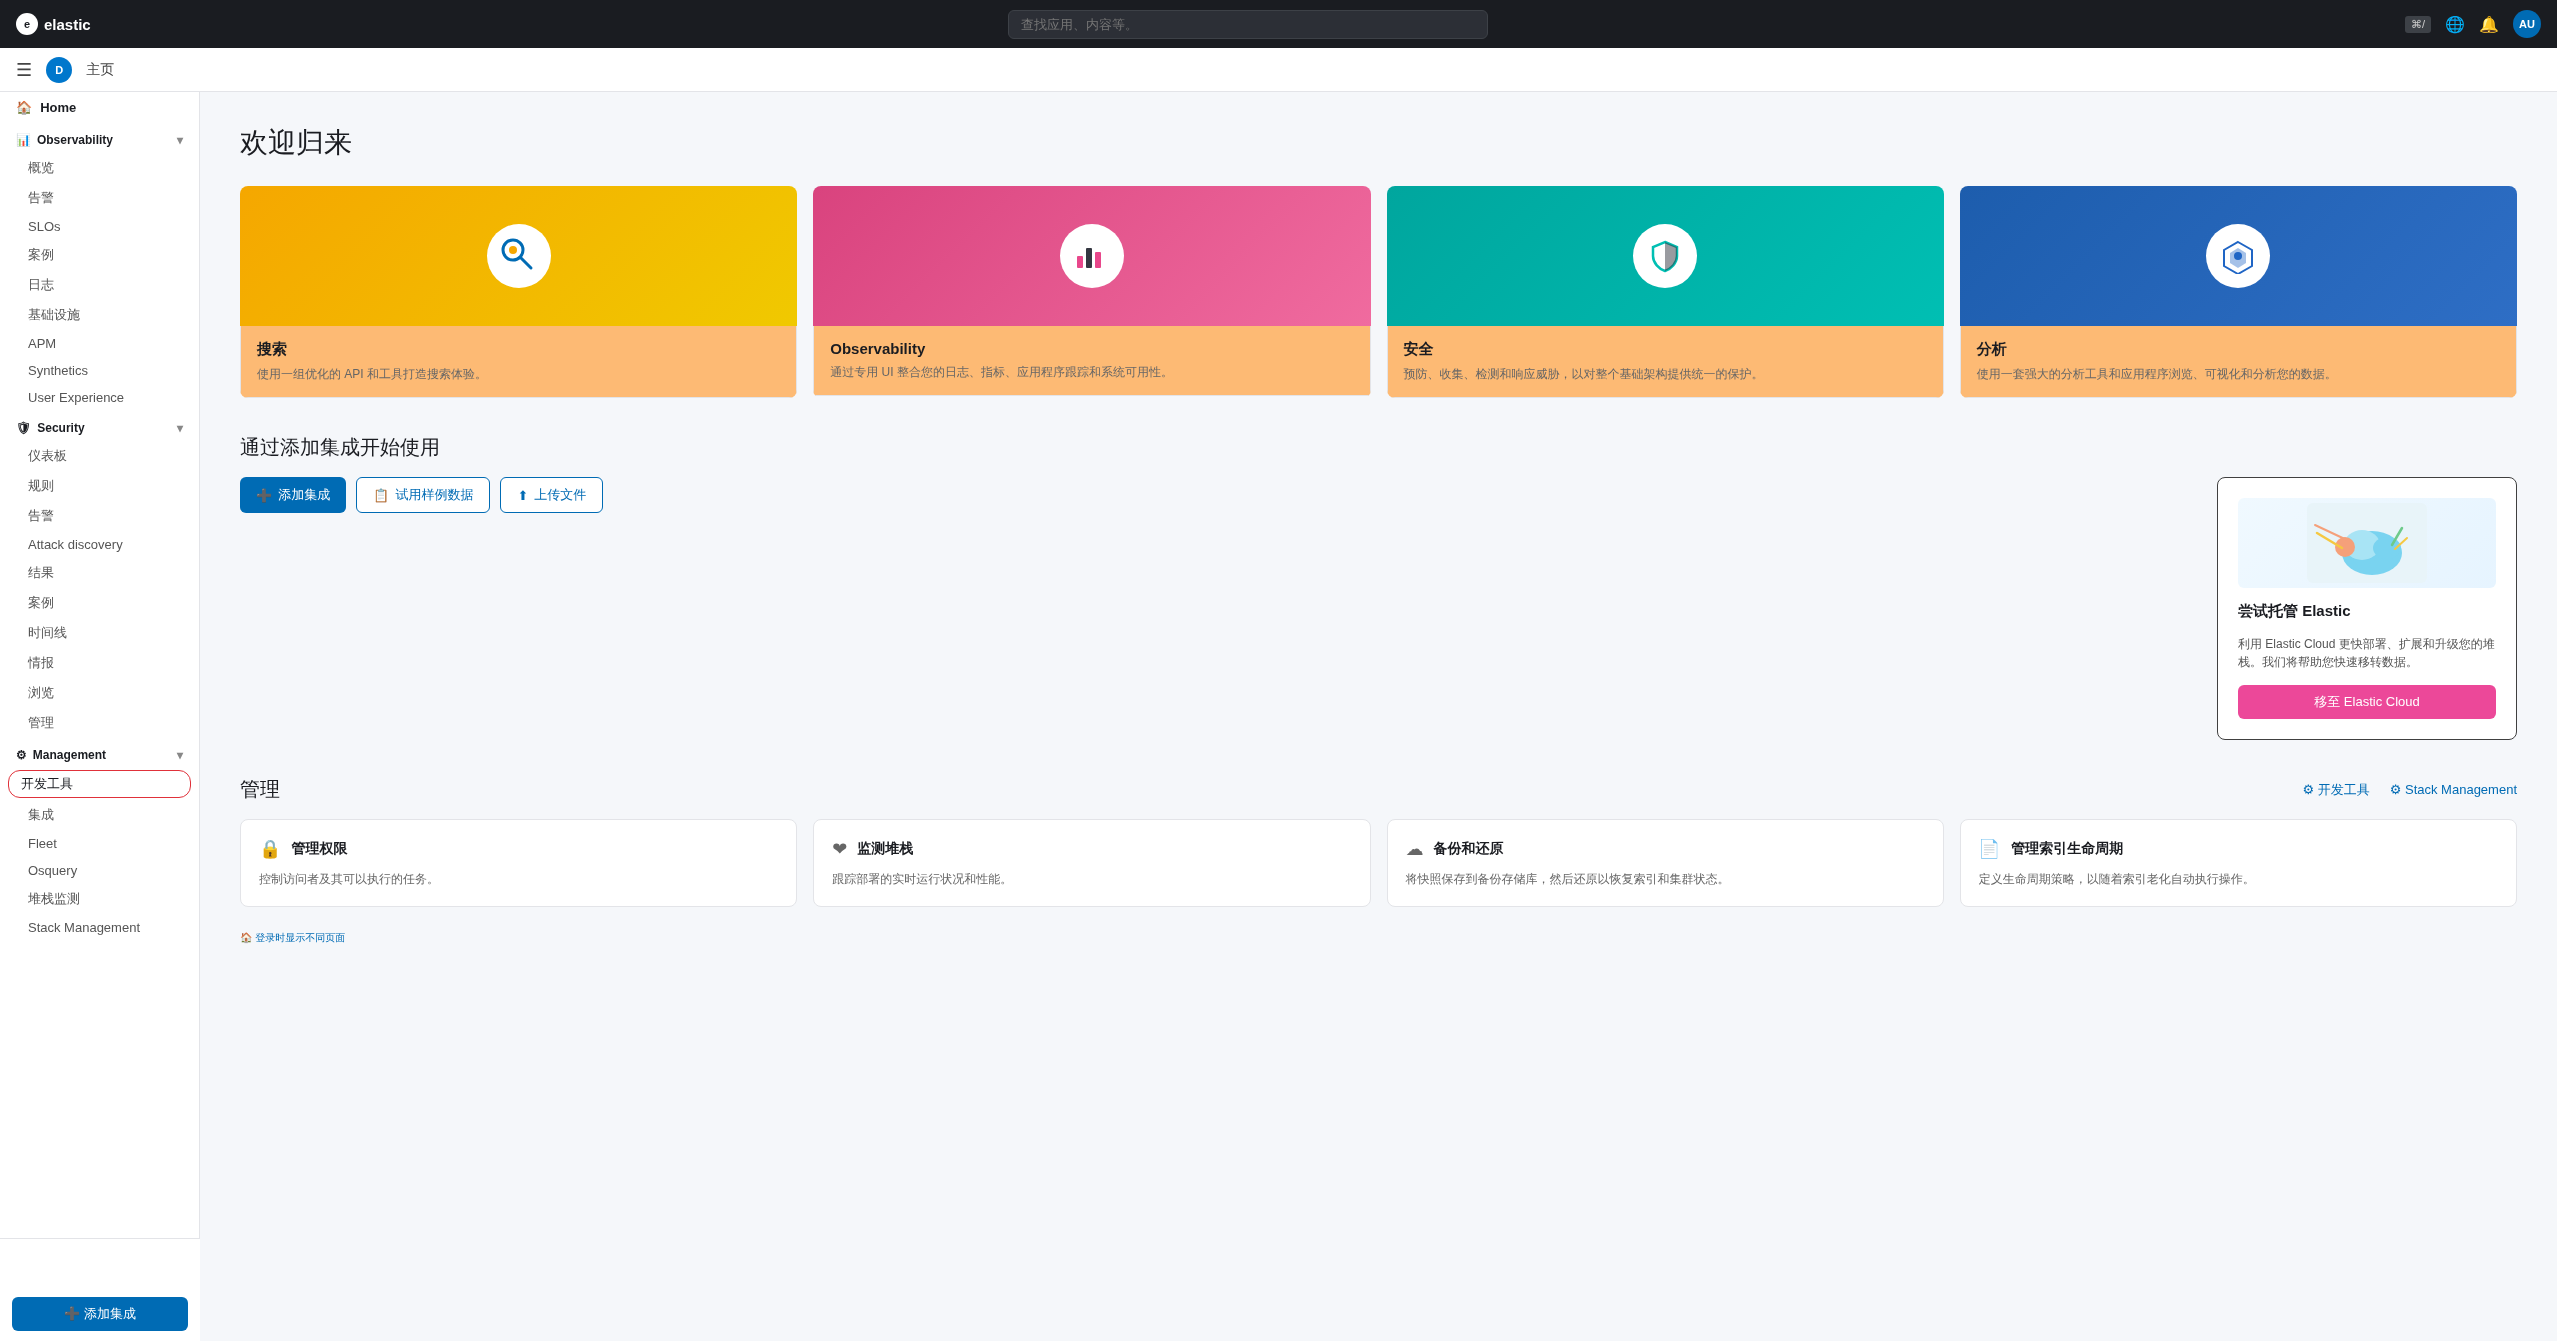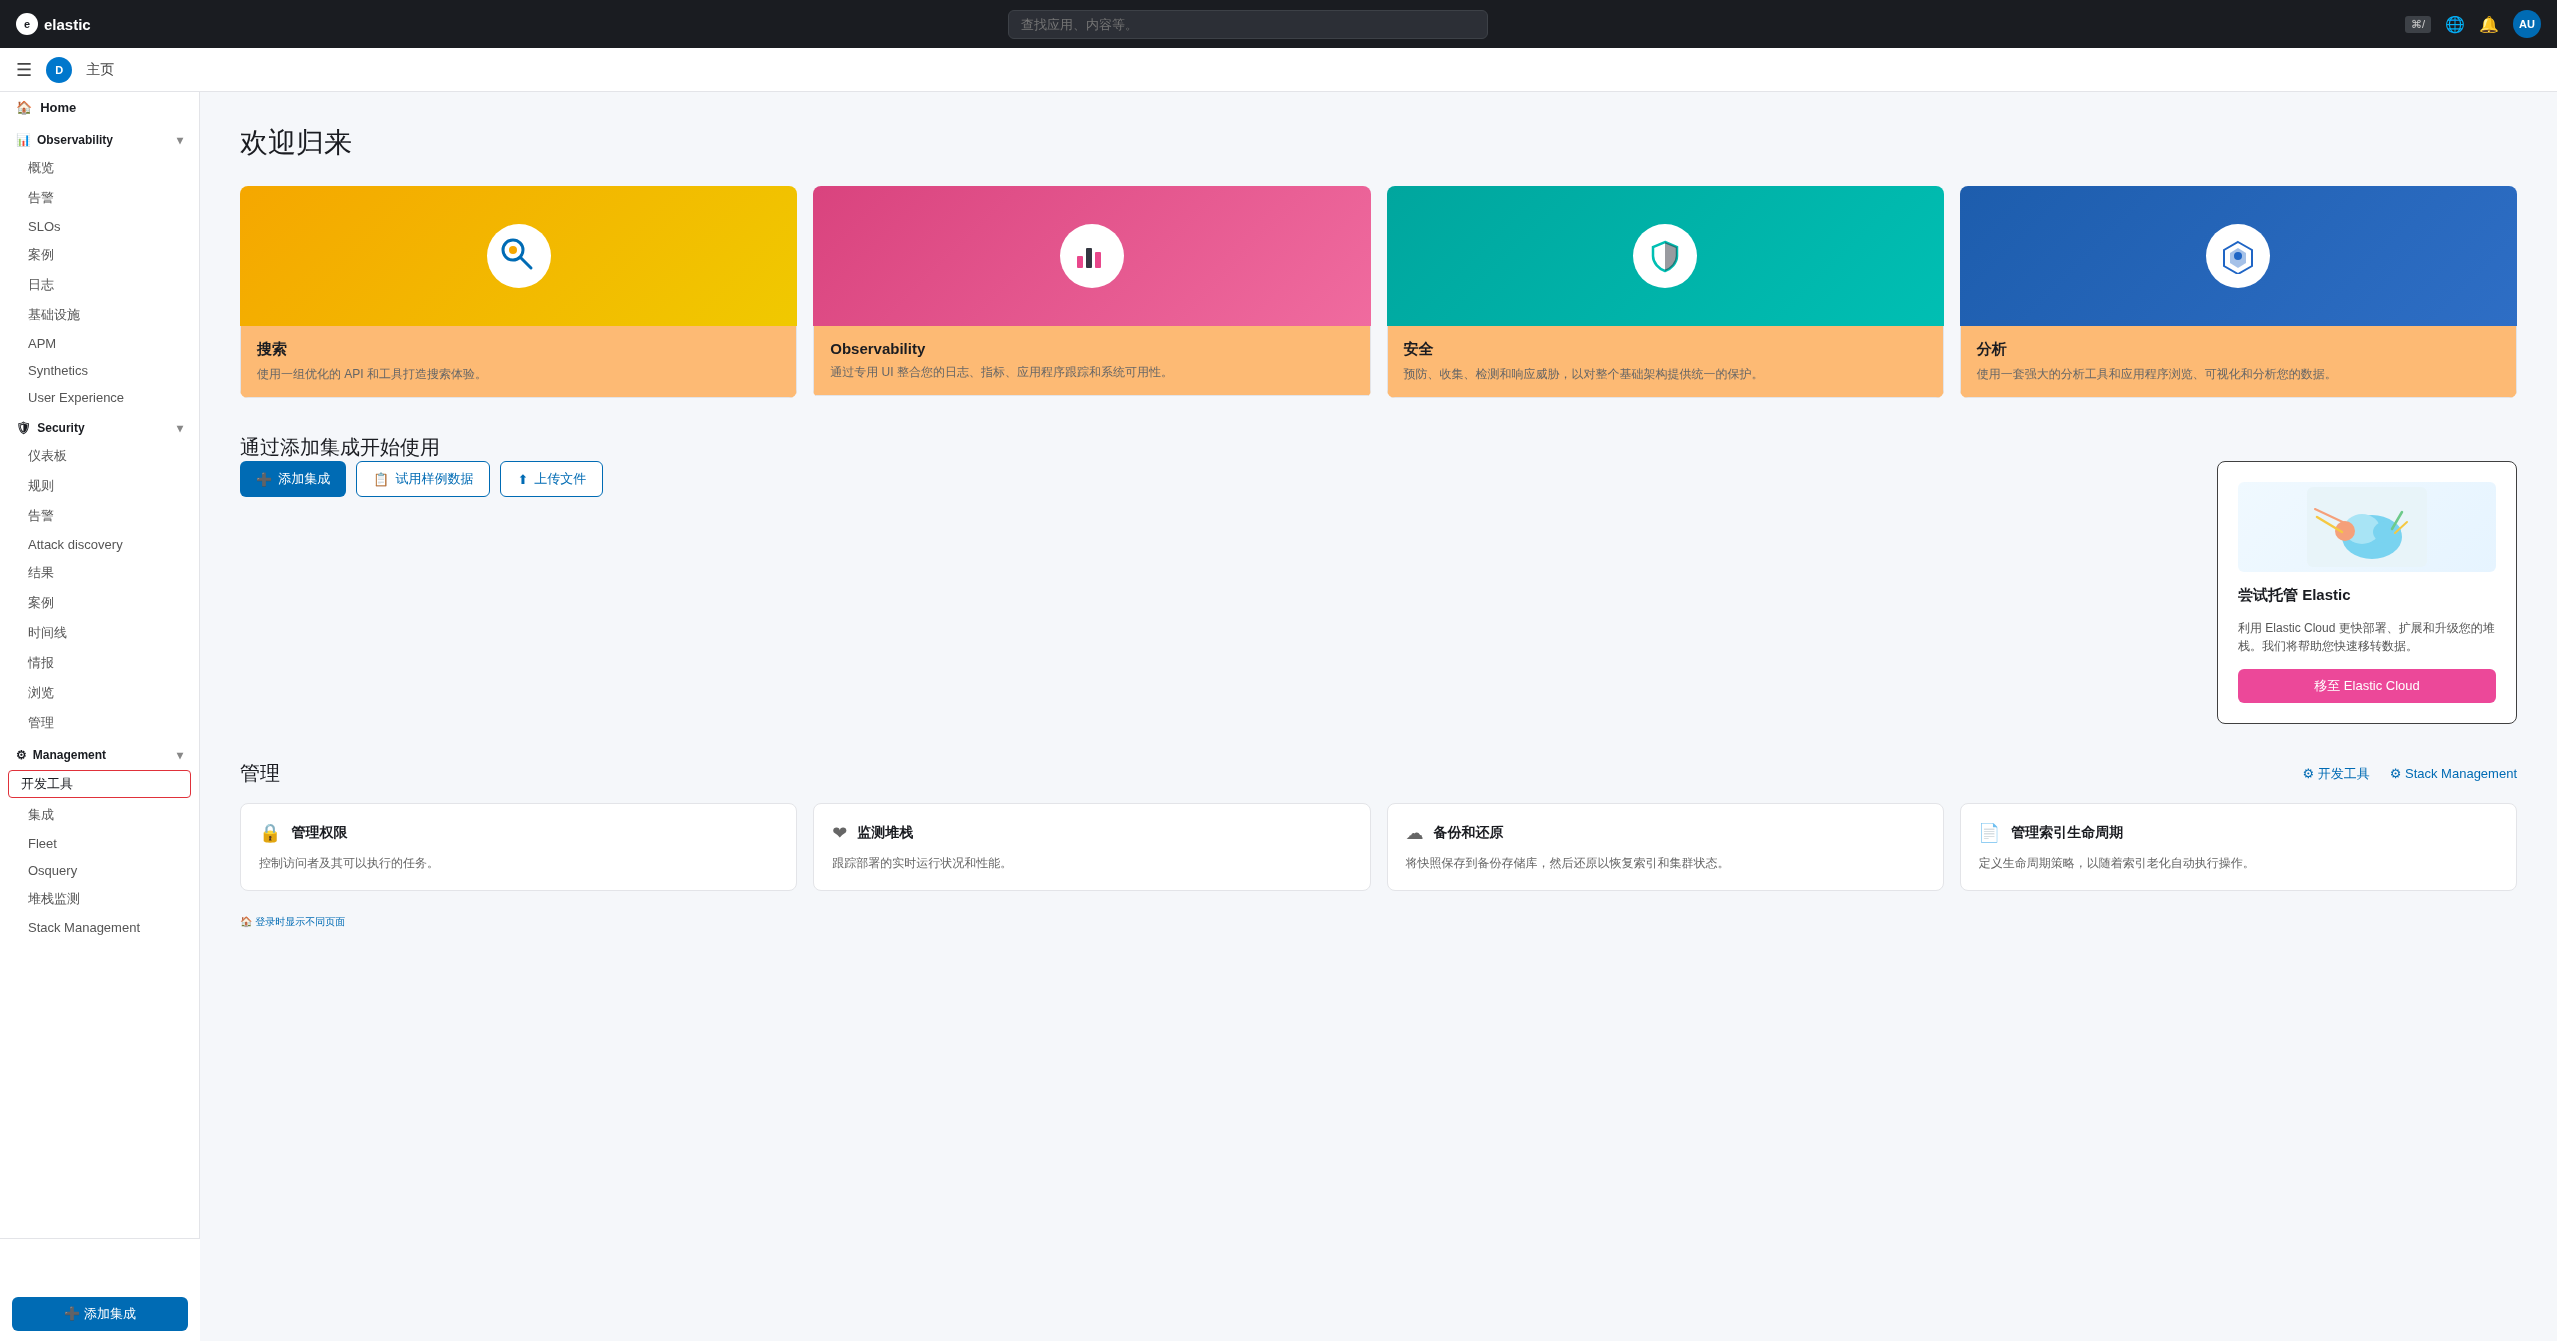--- a/index.html
+++ b/index.html
@@ -72,21 +72,21 @@
       cursor: pointer;
     }
     .sidebar-sub-item {
       padding: 6px 16px 6px 28px;
       cursor: pointer;
       color: #555;
       font-size: 13px;
     }
     .sidebar-sub-item.active-highlight {
       border: 1.5px solid #e0313a;
-      border-radius: 4px;
+      border-radius: 12px;
       color: #1a1c21;
       background: #fff;
       margin: 2px 8px;
       padding: 4px 12px;
     }
     .sidebar-footer {
       position: fixed;
       bottom: 0;
       left: 0;
       width: 200px;
@@ -157,21 +157,21 @@
       background: #fff;
       border-radius: 50%;
       display: flex; align-items: center; justify-content: center;
       font-size: 30px;
     }
     .card-body { padding: 14px 16px; background: #fdba74; border: 1px solid #e3e4e8; border-top: none; }
     .card-title { font-size: 15px; font-weight: 600; margin-bottom: 6px; color: #1a1c21; }
     .card-desc { font-size: 12px; color: #666; line-height: 1.5; }
 
     
-    .section-title { font-size: 20px; font-weight: 400; margin-bottom: 0; color: #1a1c21; }
+    .section-title { font-size: 20px; font-weight: 400; margin-bottom: 16px; color: #1a1c21; }
     .get-started-container { display: flex; gap: 20px; margin-bottom: 36px; }
     .get-started-left { flex: 1; }
     .get-started-desc { font-size: 13px; color: #444; margin-bottom: 18px; line-height: 1.6; }
     .action-buttons { display: flex; gap: 10px; }
     .btn-primary {
       background: #006bb4;
       color: #fff;
       border: none;
       border-radius: 6px;
       padding: 8px 16px;

